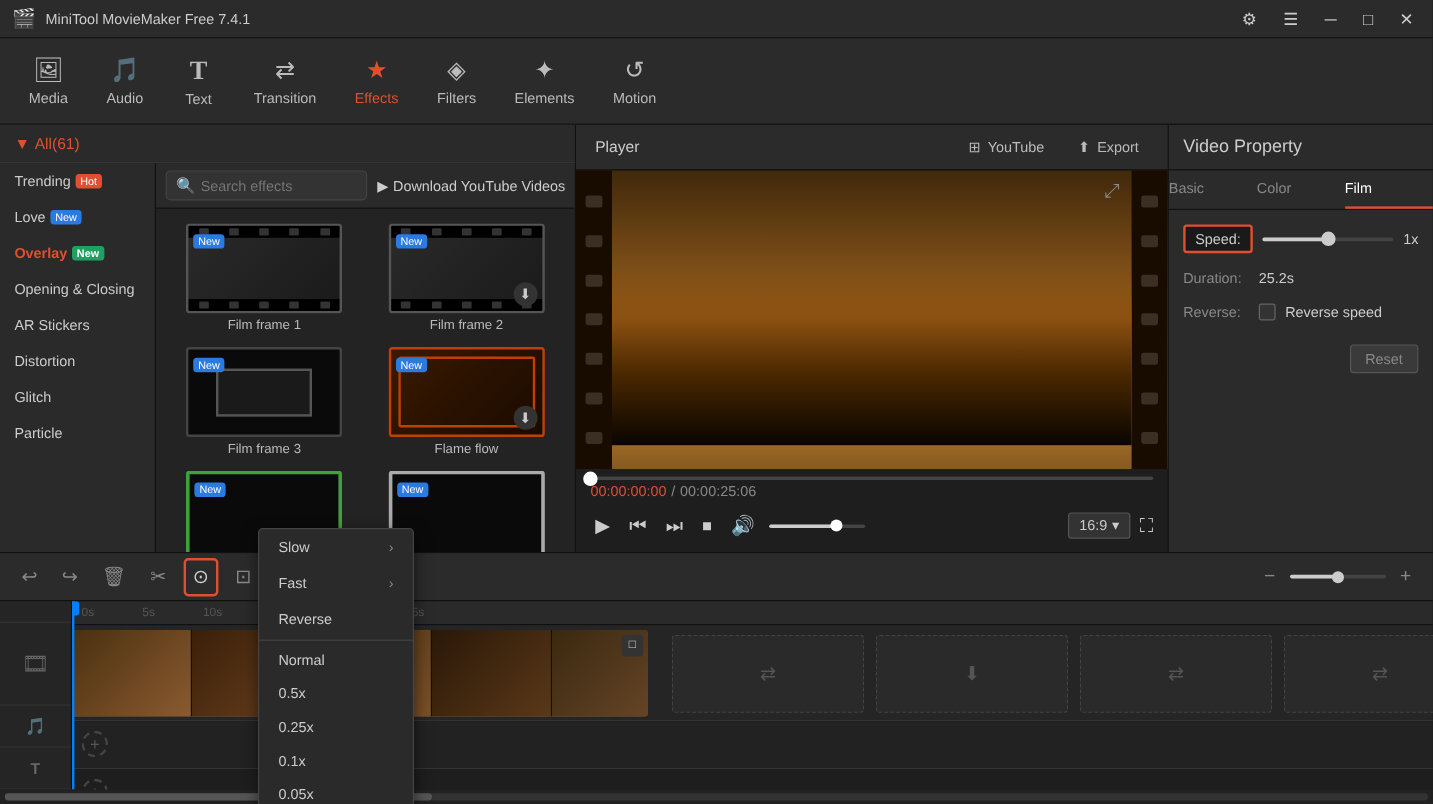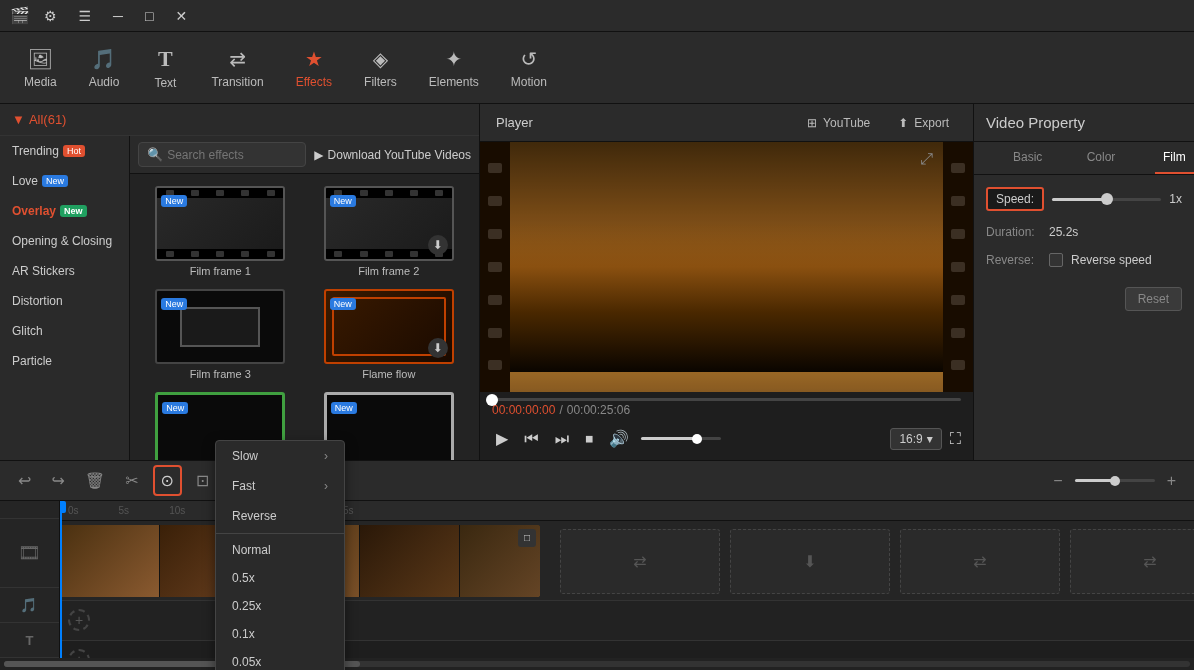--- a/index.html
+++ b/index.html
@@ -397,26 +397,24 @@
       color: #ccc;
       border-bottom: 1px solid #111;
     }
     .property-tabs {
       display: flex;
       border-bottom: 1px solid #111;
     }
     .prop-tab {
       flex: 1;
       padding: 8px 0;
-      text-align: center;
       font-size: 12px;
       color: #888;
       cursor: pointer;
       border-bottom: 2px solid transparent;
-      margin-left: 34px;
     }
     .prop-tab.active {
       color: #fff;
       border-bottom: 2px solid #e05030;
     }
     .prop-content { padding: 12px; flex: 1; }
     .prop-row {
       display: flex;
       align-items: center;
       gap: 8px;
@@ -709,20 +707,21 @@
       justify-content: center;
       font-size: 16px;
       cursor: pointer;
     }
   </style>
 </head>
 <body>
 
 <div class="title-bar">
   <span class="title-bar-icon">🎬</span>
+  <span class="title-bar-text">MiniTool MovieMaker Free 7.4.1</span>
   <div class="title-bar-controls">
     <button class="title-bar-btn">⚙</button>
     <button class="title-bar-btn">☰</button>
     <button class="title-bar-btn">─</button>
     <button class="title-bar-btn">□</button>
     <button class="title-bar-btn close">✕</button>
   </div>
 </div>
 
 <div class="toolbar">

